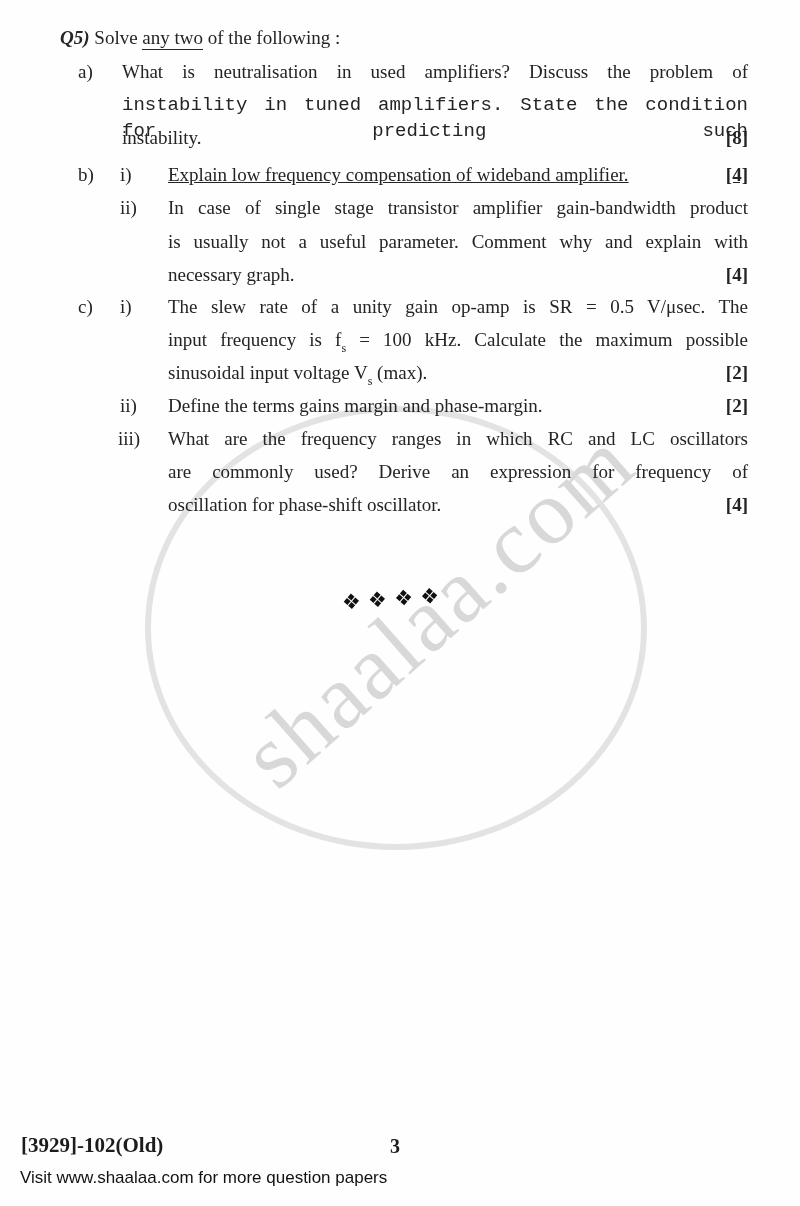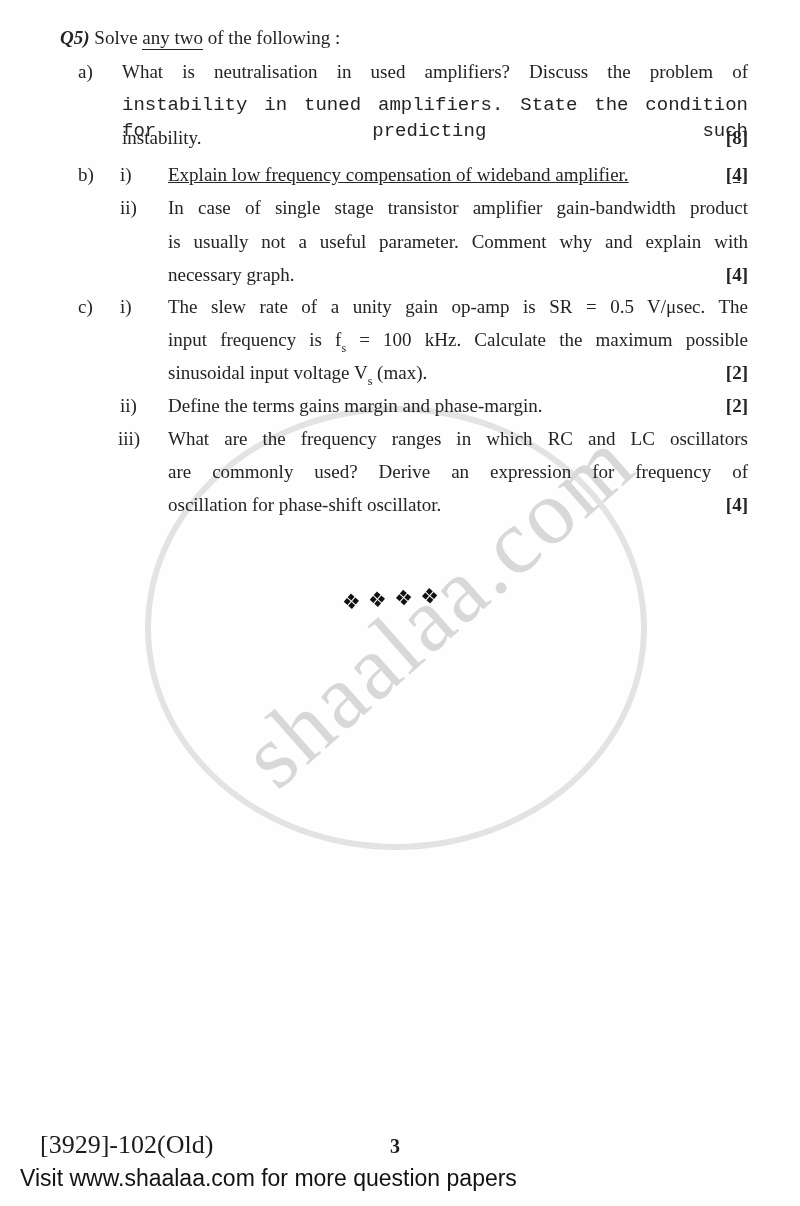--- a/index.html
+++ b/index.html
@@ -50,34 +50,34 @@
     position:absolute;
     left:342px;top:586px;
     font-size:21px;line-height:26px;
     letter-spacing:1px;
     transform:rotate(-4deg);
     color:#111;
     z-index:2;
   }
   
   .footer-left{
-    position:absolute;left:40px;top:1132px;
-    font-size:26px;line-height:26px;font-weight:normal;
+    position:absolute;left:21px;top:1132px;
+    font-size:21px;line-height:26px;font-weight:bold;
     z-index:2;color:#1c1c1c;
   }
   .footer-page{
     position:absolute;left:378px;top:1133px;width:34px;
     text-align:center;
     font-size:20px;line-height:26px;font-weight:bold;
     z-index:2;color:#1c1c1c;
   }
   .footer-promo{
     position:absolute;left:20px;top:1164px;
     font-family:"Liberation Sans", sans-serif;
-    font-size:23px;line-height:28px;
+    font-size:17px;line-height:28px;
     color:#121212;
     z-index:2;
   }
 </style>
 </head>
 <body>
 
 <div class="page">
 
   <div class="wm-ring"></div>

